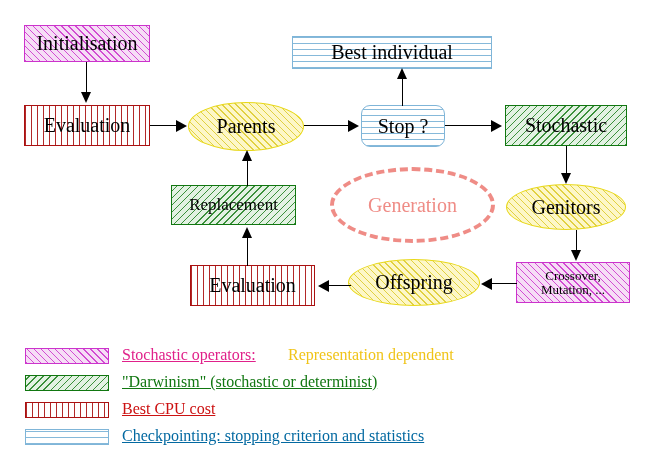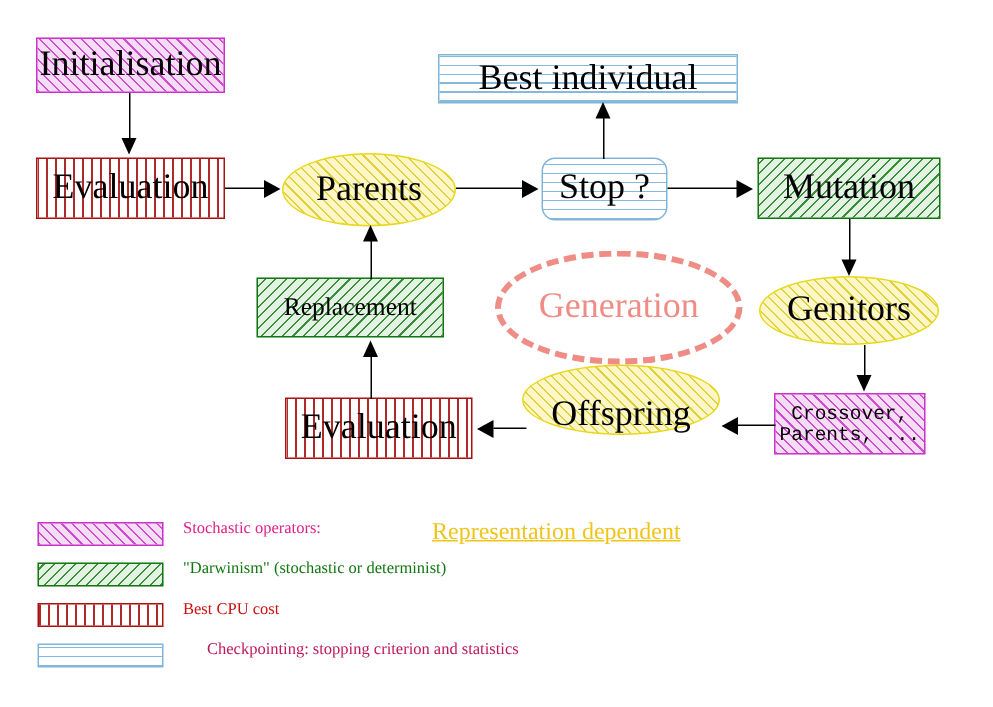--- a/index.html
+++ b/index.html
@@ -31,43 +31,43 @@
   .rect.blue.rounded{border-radius:9px;}
 
   
   .ell{border:1.5px solid #e8d81a;border-radius:50%;
        background-color:#fdf7c8;
        background-image:repeating-linear-gradient(45deg,
          rgba(216,196,20,.75) 0 1px, rgba(0,0,0,0) 1px 5px);}
   .ell.dashed-gen{border:4px dashed #ef8c86;background:none;background-image:none;
        color:#ef8c86;}
 
-  .t-big{font-size:24px;}
+  .t-big{font-size:20px;}
   .t-mid{font-size:17px;}
   .t-sm{font-size:13px;}
 
   
   .ln{position:absolute;background:#000;}
   .lnh{height:1.4px;}
   .lnv{width:1.4px;}
   .arw{position:absolute;width:0;height:0;}
   .arw.r{border-top:6px solid transparent;border-bottom:6px solid transparent;
          border-left:11px solid #000;}
   .arw.l{border-top:6px solid transparent;border-bottom:6px solid transparent;
          border-right:11px solid #000;}
   .arw.d{border-left:5.5px solid transparent;border-right:5.5px solid transparent;
          border-top:11px solid #000;}
   .arw.u{border-left:5.5px solid transparent;border-right:5.5px solid transparent;
          border-bottom:11px solid #000;}
 
   
   .lg-row{position:absolute;left:0;width:662px;height:22px;}
   .lg-sw{position:absolute;left:25px;width:84px;height:16px;box-sizing:border-box;}
-  .lg-tx{position:absolute;left:122px;top:-2px;font-size:11px;white-space:nowrap;}
-  .lg-tx2{position:absolute;left:288px;top:-2px;font-size:16px;white-space:nowrap;text-decoration:underline;}
+  .lg-tx{position:absolute;left:122px;top:-2px;font-size:16px;white-space:nowrap;text-decoration:underline;}
+  .lg-tx2{position:absolute;left:288px;top:-2px;font-size:16px;white-space:nowrap;}
 </style>
 </head>
 <body>
 
 <div id="stage">
 
   <div class="node rect magenta t-big" style="left:24px;top:25px;width:126px;height:37px;">
     <span>Initialisation</span>
   </div>
 
@@ -81,33 +81,33 @@
 
   <div class="node rect blue t-big" style="left:292px;top:36px;width:200px;height:33px;">
     <span>Best individual</span>
   </div>
 
   <div class="node rect blue rounded t-big" style="left:361px;top:105px;width:84px;height:42px;">
     <span>Stop ?</span>
   </div>
 
   <div class="node rect green t-big" style="left:505px;top:105px;width:122px;height:41px;">
-    <span>Mutation</span>
+    <span>Stochastic</span>
   </div>
 
   <div class="node ell t-big" style="left:506px;top:184px;width:120px;height:46px;">
     <span>Genitors</span>
   </div>
 
-  <div class="node rect magenta t-sm" style="left:516px;top:262px;width:101px;height:41px;flex-direction:column;font-family:Liberation Mono, monospace;">
+  <div class="node rect magenta t-sm" style="left:516px;top:262px;width:114px;height:41px;flex-direction:column;">
     <span>Crossover,</span>
-    <span>Parents, ...</span>
+    <span>Mutation, ...</span>
   </div>
 
-  <div class="node ell t-big" style="left:348px;top:243px;width:132px;height:47px;align-items:flex-end;">
+  <div class="node ell t-big" style="left:348px;top:259px;width:132px;height:47px;">
     <span>Offspring</span>
   </div>
 
   <div class="node rect red t-big" style="left:190px;top:265px;width:125px;height:41px;">
     <span>Evaluation</span>
   </div>
 
   <div class="node rect green t-mid" style="left:171px;top:185px;width:125px;height:40px;">
     <span>Replacement</span>
   </div>
@@ -160,16 +160,16 @@
     <div class="lg-tx" style="color:#117711;">"Darwinism" (stochastic or determinist)</div>
   </div>
 
   <div class="lg-row" style="top:402px;">
     <div class="lg-sw rect red"></div>
     <div class="lg-tx" style="color:#cc1111;">Best CPU cost</div>
   </div>
 
   <div class="lg-row" style="top:429px;">
     <div class="lg-sw rect blue"></div>
-    <div class="lg-tx" style="color:#be185d;margin-left:16px;">Checkpointing: stopping criterion and statistics</div>
+    <div class="lg-tx" style="color:#0369a1;">Checkpointing: stopping criterion and statistics</div>
   </div>
 
 </div>
 
 </body></html>

